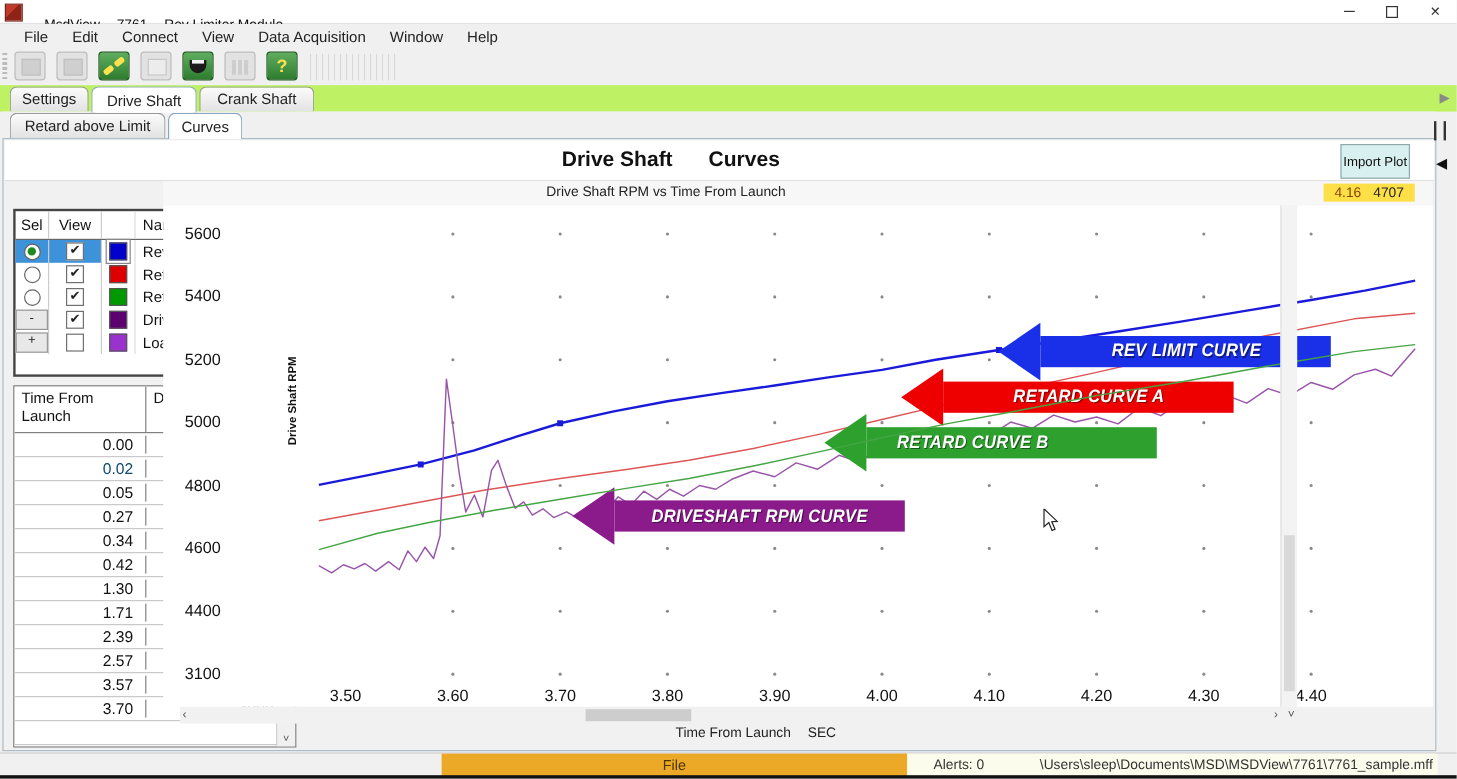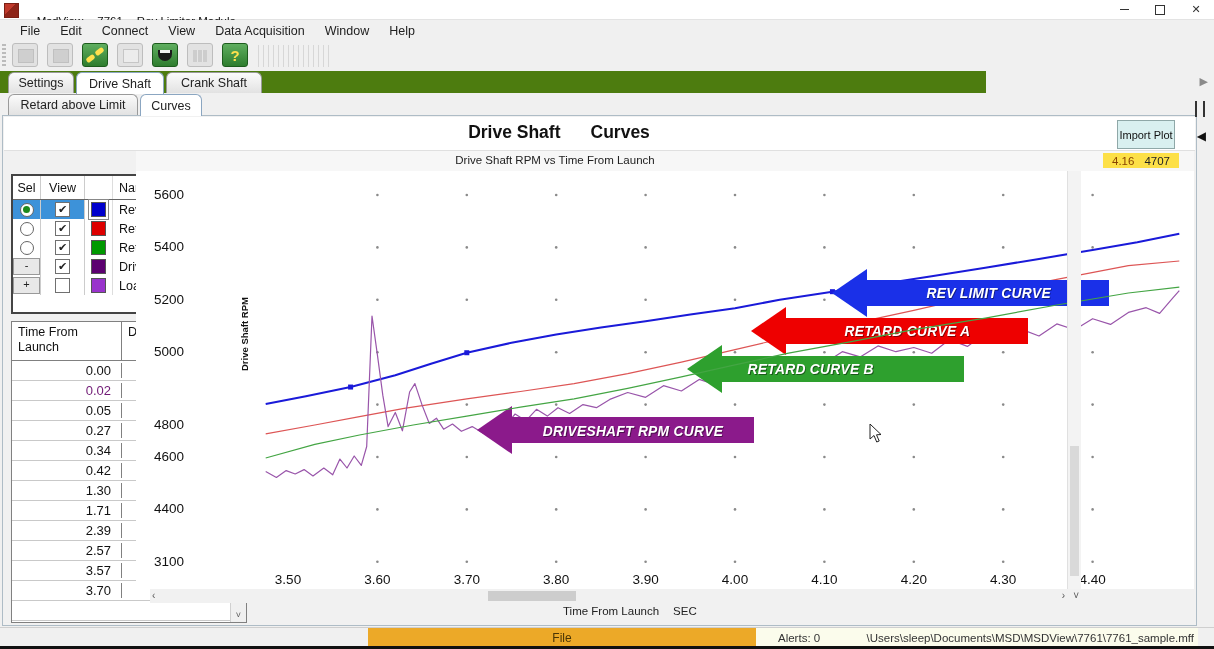--- a/index.html
+++ b/index.html
@@ -28,21 +28,21 @@
   .g-chart::before,.g-report::before{content:"";position:absolute;left:5px;top:5px;width:14px;height:12px;background:#cfcfcf;border:1px solid #c0c0c0;}
   .g-connect::before{content:"";position:absolute;left:3px;top:12px;width:9px;height:5px;background:#ffe14d;border-radius:2px;transform:rotate(-38deg);}
   .g-connect::after{content:"";position:absolute;right:3px;top:5px;width:9px;height:5px;background:#ffe14d;border-radius:2px;transform:rotate(-38deg);}
   .g-window::before{content:"";position:absolute;left:5px;top:5px;width:14px;height:12px;background:#ececec;border:1px solid #c6c6c6;}
   .g-gauge::before{content:"";position:absolute;left:5px;top:6px;width:14px;height:11px;background:#1b1b1b;border-radius:0 0 7px 7px;}
   .g-gauge::after{content:"";position:absolute;left:7px;top:6px;width:10px;height:3px;background:#f2f2f2;}
   .g-grid::before{content:"";position:absolute;left:5px;top:6px;width:14px;height:12px;background:repeating-linear-gradient(90deg,#cdcdcd 0 4px,#e6e6e6 4px 5px),repeating-linear-gradient(#cdcdcd 0 3px,#e6e6e6 3px 4px);}
   .g-help{display:flex;align-items:center;justify-content:center;color:#ffe14d;font-weight:bold;font-size:15px;}
   .tb-ripple{position:absolute;left:258px;top:4px;width:72px;height:22px;background:repeating-linear-gradient(90deg,#d7d7d7 0 1px,transparent 1px 5px);}
   
-  .tabrow{position:absolute;left:0;top:71px;width:986px;height:22px;background:#4d7c0f;}
+  .tabrow{position:absolute;left:0;top:71px;width:1214px;height:22px;background:#bef264;}
   .subtabrow{position:absolute;left:2px;top:93px;width:1195px;height:23px;background:#f0f0f0;}
   .tab{position:absolute;top:1px;height:21px;border:1px solid #9a9a9a;border-bottom:none;border-radius:6px 6px 0 0;display:flex;align-items:center;justify-content:center;font-size:12.5px;color:#222;background:linear-gradient(#fbfbfb,#e2e2e2);box-sizing:border-box;}
   .tab.active{background:#ffffff;border-color:#8ba6c1;height:22px;z-index:2;}
   .right-arrow-e{position:absolute;right:6px;top:75px;font-size:11px;color:#8a8a8a;}
   
   .panel{position:absolute;left:2px;top:115px;width:1195px;height:511px;background:#f1f1f1;border:1px solid #aebcc6;box-sizing:border-box;}
   .panel-header{position:absolute;left:1px;top:1px;width:1191px;height:33px;background:#ffffff;border-bottom:1px solid #e0e0e0;}
   .panel-title{position:absolute;left:380px;top:5px;width:350px;display:flex;justify-content:center;gap:30px;font-size:17.5px;font-weight:bold;color:#111;}
   .import-btn{position:absolute;right:20px;top:3px;width:56px;height:27px;background:#d9f0f0;border:1px solid #8fa8a8;font-size:11px;color:#111;display:flex;align-items:center;justify-content:center;text-align:center;line-height:12px;}
   
@@ -61,21 +61,21 @@
   .swf{outline:1px solid #888;outline-offset:2px;}
   .mini-btn{width:26px;height:15px;background:#e8e8e8;border:1px solid #999;font-size:11px;line-height:13px;text-align:center;color:#222;}
   
   .dtable{position:absolute;left:8px;top:205px;width:236px;height:302px;background:#fff;border:1px solid #808080;box-sizing:border-box;overflow:hidden;}
   .dt-head{display:flex;height:38px;border-bottom:1px solid #808080;font-size:12.5px;color:#111;}
   .dt-h1{width:110px;padding:3px 0 0 6px;border-right:1px solid #808080;box-sizing:border-box;line-height:15px;}
   .dt-h2{flex:1;padding:3px 0 0 6px;line-height:15px;}
   .dt-row{display:flex;height:19px;border-bottom:1px solid #c9c9c9;font-size:13px;color:#111;align-items:center;}
   .dt-c1{width:110px;text-align:right;padding-right:10px;border-right:1px solid #808080;box-sizing:border-box;}
   .dt-c2{flex:1;text-align:right;padding-right:18px;}
-  .red{color:#701a75;}
+  .red{color:#0c4a6e;}
   .vsb{position:absolute;right:0;top:0;width:15px;height:100%;background:#f0f0f0;border-left:1px solid #d0d0d0;font-size:9px;color:#555;}
   .vsb .up{position:absolute;top:0;left:0;width:15px;height:14px;text-align:center;line-height:14px;}
   .vsb .dn{position:absolute;bottom:0;left:0;width:15px;height:14px;text-align:center;line-height:14px;}
   .vsb .th{position:absolute;left:2px;top:16px;width:11px;height:70px;background:#cdcdcd;}
   
   .chart-strip{position:absolute;left:133px;top:35px;width:1058px;height:20px;background:#f7f7f7;border-bottom:1px solid #e2e2e2;}
   .chart-subtitle{position:absolute;left:317px;top:38px;width:470px;text-align:center;font-size:11.5px;color:#222;}
   .readout{position:absolute;right:17px;top:37px;width:76px;height:15px;background:#fde047;display:flex;align-items:center;justify-content:center;gap:10px;font-size:11.5px;}
   .ro-x{color:#884400;} .ro-y{color:#222;}
   .plot-bg{position:absolute;left:133px;top:55px;width:1058px;height:418px;background:#ffffff;}
@@ -435,21 +435,21 @@
       </div>
     </div>
   <svg class="plot" id="svg-over" viewBox="0 0 932 418">
       <polyline points="16.7,289.0 65.8,275.4 110.5,266.0 164.2,256.0 217.8,247.1 271.4,238.2 325.1,229.8 378.7,219.4 432.4,207.8 486.0,195.8 539.6,184.2 602.2,172.7 664.8,160.7 736.3,149.1 807.8,136.0 879.4,124.0 930.3,118.2" fill="none" stroke="#44a544" stroke-width="1.2" stroke-linejoin="round"></polyline>
     </svg>
   <div id="ticks">
       <div class="ytick abs" style="left: 151px; top: 71px;">5600</div>
       <div class="ytick abs" style="left: 151px; top: 123.4px;">5400</div>
       <div class="ytick abs" style="left: 151px; top: 175.8px;">5200</div>
       <div class="ytick abs" style="left: 151px; top: 228.2px;">5000</div>
-      <div class="ytick abs" style="left: 151px; top: 280.6px; margin-top: 20px;">4800</div>
+      <div class="ytick abs" style="left: 151px; top: 280.6px;">4800</div>
       <div class="ytick abs" style="left: 151px; top: 333px;">4600</div>
       <div class="ytick abs" style="left: 151px; top: 385.4px;">4400</div>
       <div class="ytick abs" style="left: 151px; top: 437.8px;">3100</div>
       <div class="xtick abs" style="left: 262px;">3.50</div>
       <div class="xtick abs" style="left: 351.4px;">3.60</div>
       <div class="xtick abs" style="left: 440.8px;">3.70</div>
       <div class="xtick abs" style="left: 530.2px;">3.80</div>
       <div class="xtick abs" style="left: 619.6px;">3.90</div>
       <div class="xtick abs" style="left: 709px;">4.00</div>
       <div class="xtick abs" style="left: 798.4px;">4.10</div>

